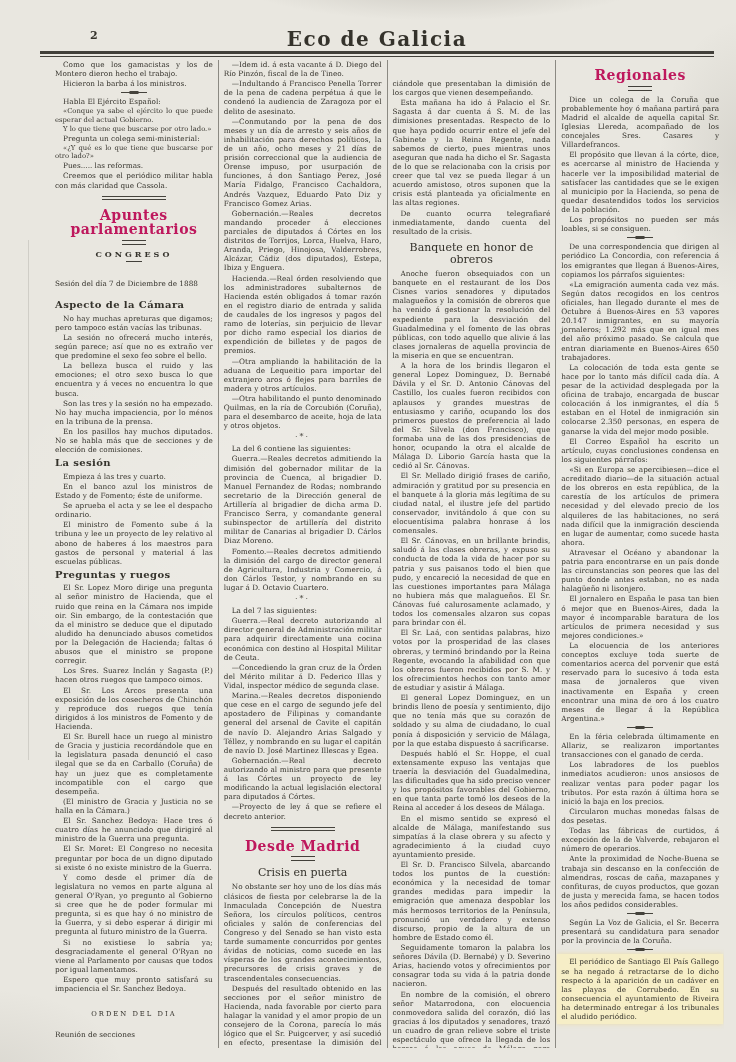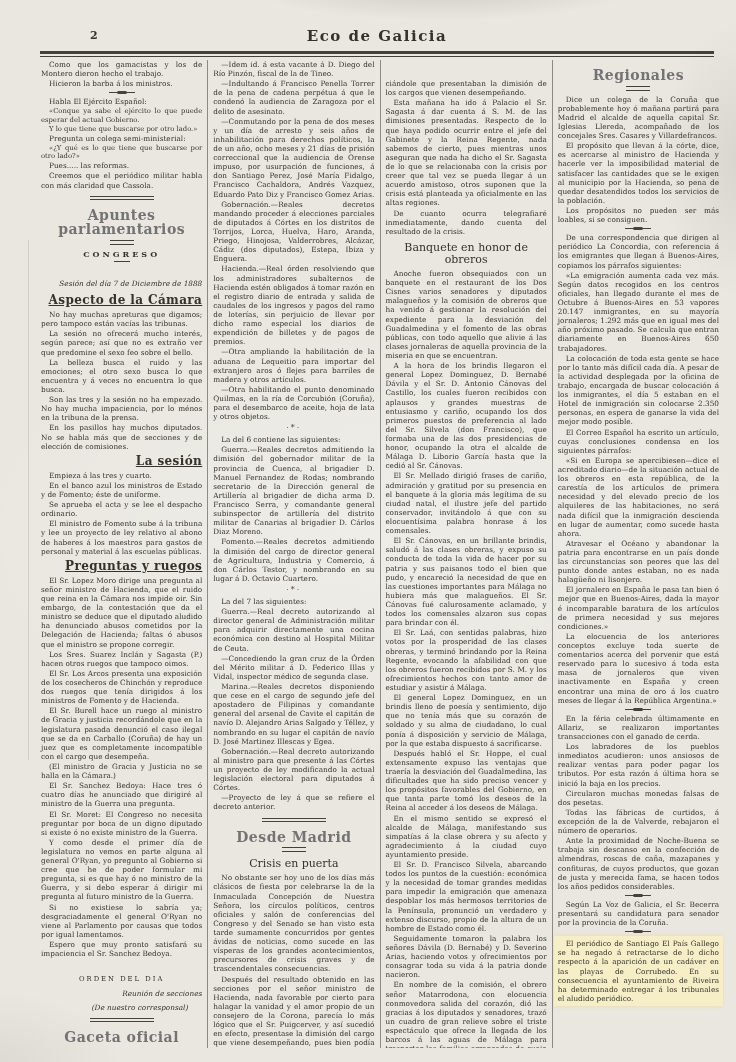--- a/index.html
+++ b/index.html
@@ -7,40 +7,40 @@
   .page{position:relative;width:736px;height:1062px;background:#e9e7e0;overflow:hidden;
         font-family:"DejaVu Serif","Liberation Serif",serif;color:#34322b;}
   .page::before{content:"";position:absolute;inset:0;pointer-events:none;
     background:
       radial-gradient(ellipse 300px 60px at 60% -2%, rgba(85,80,70,.22), transparent 70%),
       radial-gradient(ellipse 120px 200px at 101% 15%, rgba(85,80,70,.12), transparent 70%),
       radial-gradient(ellipse 200px 120px at -2% 101%, rgba(85,80,70,.10), transparent 70%),
       radial-gradient(ellipse 500px 300px at 50% 50%, rgba(255,255,255,.25), transparent 80%);}
   .header{position:absolute;top:27px;left:40px;right:22px;height:20px;}
   .pagenum{position:absolute;left:50px;top:2px;font-size:11px;font-weight:bold;}
-  .title{text-align:center;font-size:15px;font-weight:bold;letter-spacing:1.5px;}
+  .title{text-align:center;font-size:20px;font-weight:bold;letter-spacing:1.5px;}
   .head-rule{position:absolute;top:51px;left:40px;right:22px;height:2px;
              border-top:3px solid #42403a;border-bottom:1px solid #42403a;}
   .margin-artifact{position:absolute;left:28px;top:240px;height:520px;border-left:1px solid rgba(60,58,50,.14);}
-  .columns{position:absolute;top:60px;left:36px;right:12px;height:988px;display:flex;}
+  .columns{position:absolute;top:60px;left:50px;right:12px;height:988px;display:flex;}
   .column{flex:1 1 0;padding:0 5px;font-size:7.3px;line-height:1.25;text-align:justify;
           overflow:hidden;height:100%;}
   .column + .column{border-left:1px solid rgba(62,60,52,.55);}
   .p{text-indent:8px;margin:0 0 1px;}
   .pc{text-indent:0;margin-top:19px;}
   .q{font-size:6.8px;line-height:1.2;}
   .h1{font-size:14px;font-weight:bold;text-align:center;text-indent:0;margin:8px 0 4px;
-      line-height:1.05;letter-spacing:.5px;color:#737373;}
+      line-height:1.05;letter-spacing:.5px;color:#be185d;}
   .h1::after{content:"";display:block;width:24px;height:3px;margin:3px auto 0;
       border-top:1px solid #42403a;border-bottom:1px solid #42403a;}
   .caps{font-size:8px;font-weight:bold;letter-spacing:3px;text-align:center;margin:4px 0 17px;}
   .caps::after{content:"";display:block;width:16px;border-top:1px solid #42403a;margin:2px auto 0;}
   .h2{font-size:11px;font-weight:normal;text-align:center;margin:6px 0 3px;line-height:1.1;}
-  .sub{font-size:12px;font-weight:bold;text-align:right;margin:3px 0 2px;letter-spacing:.4px;text-decoration:underline;}
-  .subit{font-style:italic;text-align:right;margin:5px 0;}
+  .sub{font-size:10px;font-weight:bold;text-align:left;margin:3px 0 2px;letter-spacing:.4px;}
+  .subit{text-align:left;margin:11px 0;}
   .capsmall{text-align:center;letter-spacing:2px;font-size:6.8px;margin:17px 0 1px;}
   .rightit{text-align:right;font-style:italic;margin:3px 14px 1px 0;}
   .sep{width:26px;margin:4px auto 3px;border-top:1px solid #45433c;height:1px;position:relative;}
   .sep::before{content:"";position:absolute;top:-2px;left:50%;transform:translateX(-50%);
       width:9px;height:3px;background:#45433c;}
   .sep2{width:64px;margin:6px auto 4px;border-top:1px solid #45433c;border-bottom:1px solid #45433c;height:2px;}
   .stars{text-align:center;font-size:8px;letter-spacing:2px;margin:2px 0;text-indent:0;}
   .hl-wrap{background:#f6eec7;margin:2px -4px;padding:3px 4px;box-shadow:0 0 5px rgba(235,215,145,.65);}
   .hl-wrap .p:last-child{margin-bottom:0;}
 </style>

